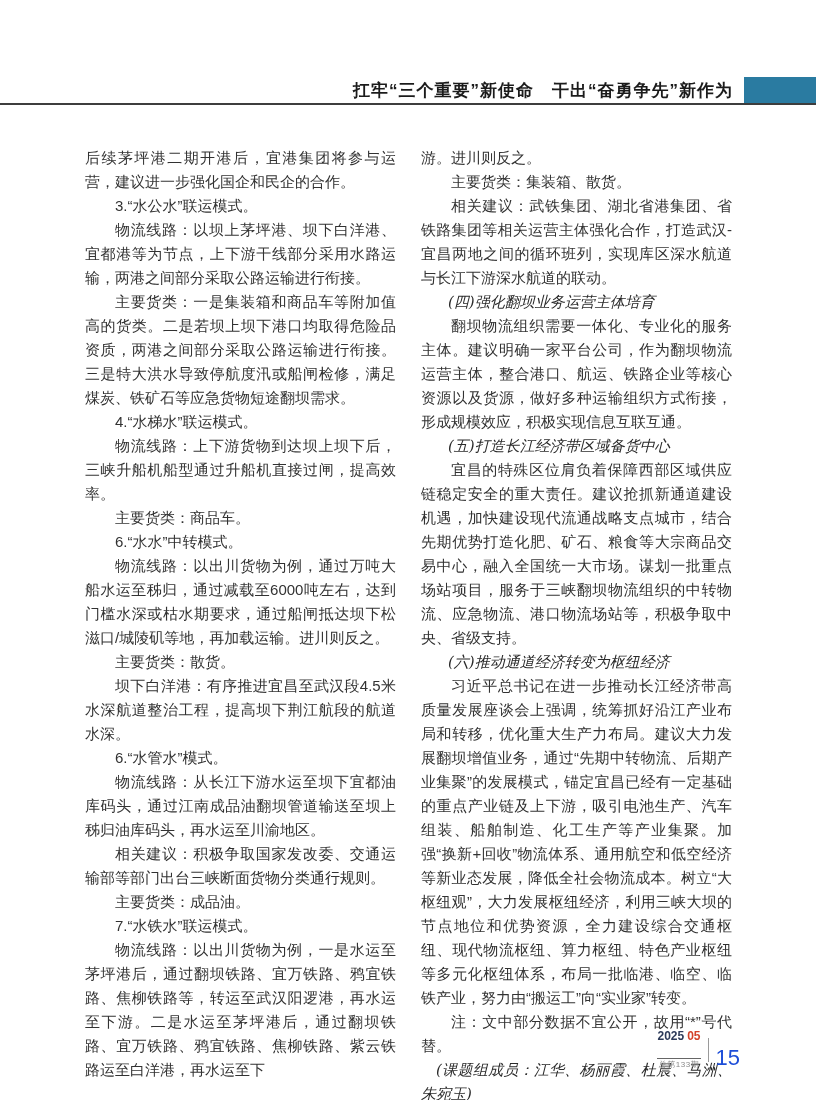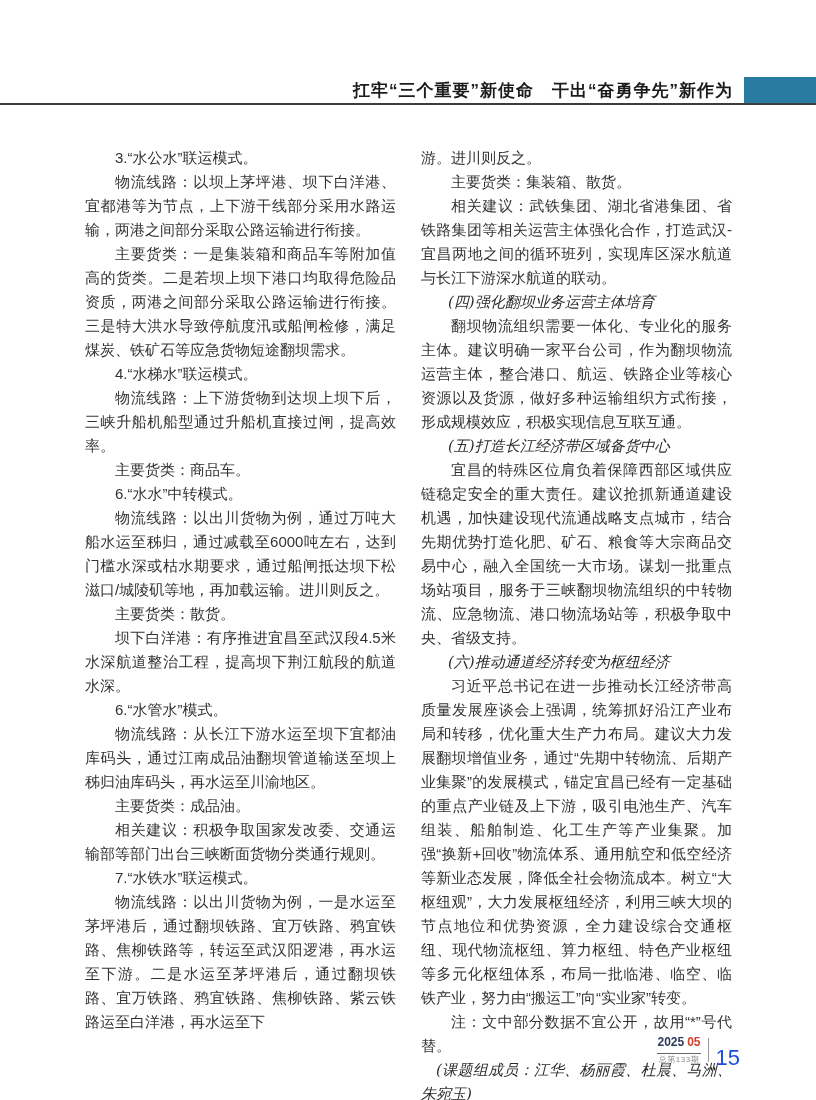--- a/index.html
+++ b/index.html
@@ -57,21 +57,21 @@
     color:#2a2a2a;
   }
   
   .footer{
     position:absolute;top:1029px;right:76px;
     display:flex;align-items:center;gap:7px;
   }
   .issue{display:flex;flex-direction:column;align-items:center;}
   .issue-top{
     font-size:12px;font-weight:bold;line-height:13px;
-    border-bottom:1px solid #666;padding-bottom:4px;white-space:nowrap;
+    border-bottom:1px solid #666;padding-bottom:15px;white-space:nowrap;
   }
   .issue-year{color:#2c3a5a;}
   .issue-no{color:#d3422a;margin-left:3px;}
   .issue-sub{
     font-size:8px;color:#8a8a8a;line-height:10px;margin-top:1px;
     letter-spacing:0.5px;white-space:nowrap;
   }
   .fdivider{width:1px;height:24px;background:#9a9a9a;}
   .pagenum{font-size:22px;color:#1d4ed8;line-height:26px;margin-top:16px;}
 </style>
@@ -81,34 +81,35 @@
 <div class="page">
 
   <div class="header">
     <span class="header-title">扛牢“三个重要”新使命　干出“奋勇争先”新作为</span>
     <span class="header-accent" style="background: rgb(42, 123, 161);"></span>
   </div>
   <div class="header-rule"></div>
 
   <div class="content">
     <div class="col">
+        <p class="para cont">后续茅坪港二期开港后，宜港集团将参与运营，建议进一步强化国企和民企的合作。</p>
         <p class="para body">3.“水公水”联运模式。</p>
         <p class="para body">物流线路：以坝上茅坪港、坝下白洋港、宜都港等为节点，上下游干线部分采用水路运输，两港之间部分采取公路运输进行衔接。</p>
         <p class="para body">主要货类：一是集装箱和商品车等附加值高的货类。二是若坝上坝下港口均取得危险品资质，两港之间部分采取公路运输进行衔接。三是特大洪水导致停航度汛或船闸检修，满足煤炭、铁矿石等应急货物短途翻坝需求。</p>
         <p class="para body">4.“水梯水”联运模式。</p>
         <p class="para body">物流线路：上下游货物到达坝上坝下后，三峡升船机船型通过升船机直接过闸，提高效率。</p>
         <p class="para body">主要货类：商品车。</p>
         <p class="para body">6.“水水”中转模式。</p>
         <p class="para body">物流线路：以出川货物为例，通过万吨大船水运至秭归，通过减载至6000吨左右，达到门槛水深或枯水期要求，通过船闸抵达坝下松滋口/城陵矶等地，再加载运输。进川则反之。</p>
         <p class="para body">主要货类：散货。</p>
         <p class="para body">坝下白洋港：有序推进宜昌至武汉段4.5米水深航道整治工程，提高坝下荆江航段的航道水深。</p>
         <p class="para body">6.“水管水”模式。</p>
         <p class="para body">物流线路：从长江下游水运至坝下宜都油库码头，通过江南成品油翻坝管道输送至坝上秭归油库码头，再水运至川渝地区。</p>
+        <p class="para body">相关建议：积极争取国家发改委、交通运输部等部门出台三峡断面货物分类通行规则。</p>
         <p class="para body">主要货类：成品油。</p>
-        <p class="para body">相关建议：积极争取国家发改委、交通运输部等部门出台三峡断面货物分类通行规则。</p>
         <p class="para body">7.“水铁水”联运模式。</p>
         <p class="para body">物流线路：以出川货物为例，一是水运至茅坪港后，通过翻坝铁路、宜万铁路、鸦宜铁路、焦柳铁路等，转运至武汉阳逻港，再水运至下游。二是水运至茅坪港后，通过翻坝铁路、宜万铁路、鸦宜铁路、焦柳铁路、紫云铁路运至白洋港，再水运至下</p>
       </div>
     <div class="col">
         <p class="para cont">游。进川则反之。</p>
         <p class="para body">主要货类：集装箱、散货。</p>
         <p class="para body">相关建议：武铁集团、湖北省港集团、省铁路集团等相关运营主体强化合作，打造武汉-宜昌两地之间的循环班列，实现库区深水航道与长江下游深水航道的联动。</p>
         <p class="para heading">(四)强化翻坝业务运营主体培育</p>
         <p class="para body">翻坝物流组织需要一体化、专业化的服务主体。建议明确一家平台公司，作为翻坝物流运营主体，整合港口、航运、铁路企业等核心资源以及货源，做好多种运输组织方式衔接，形成规模效应，积极实现信息互联互通。</p>
         <p class="para heading">(五)打造长江经济带区域备货中心</p>

